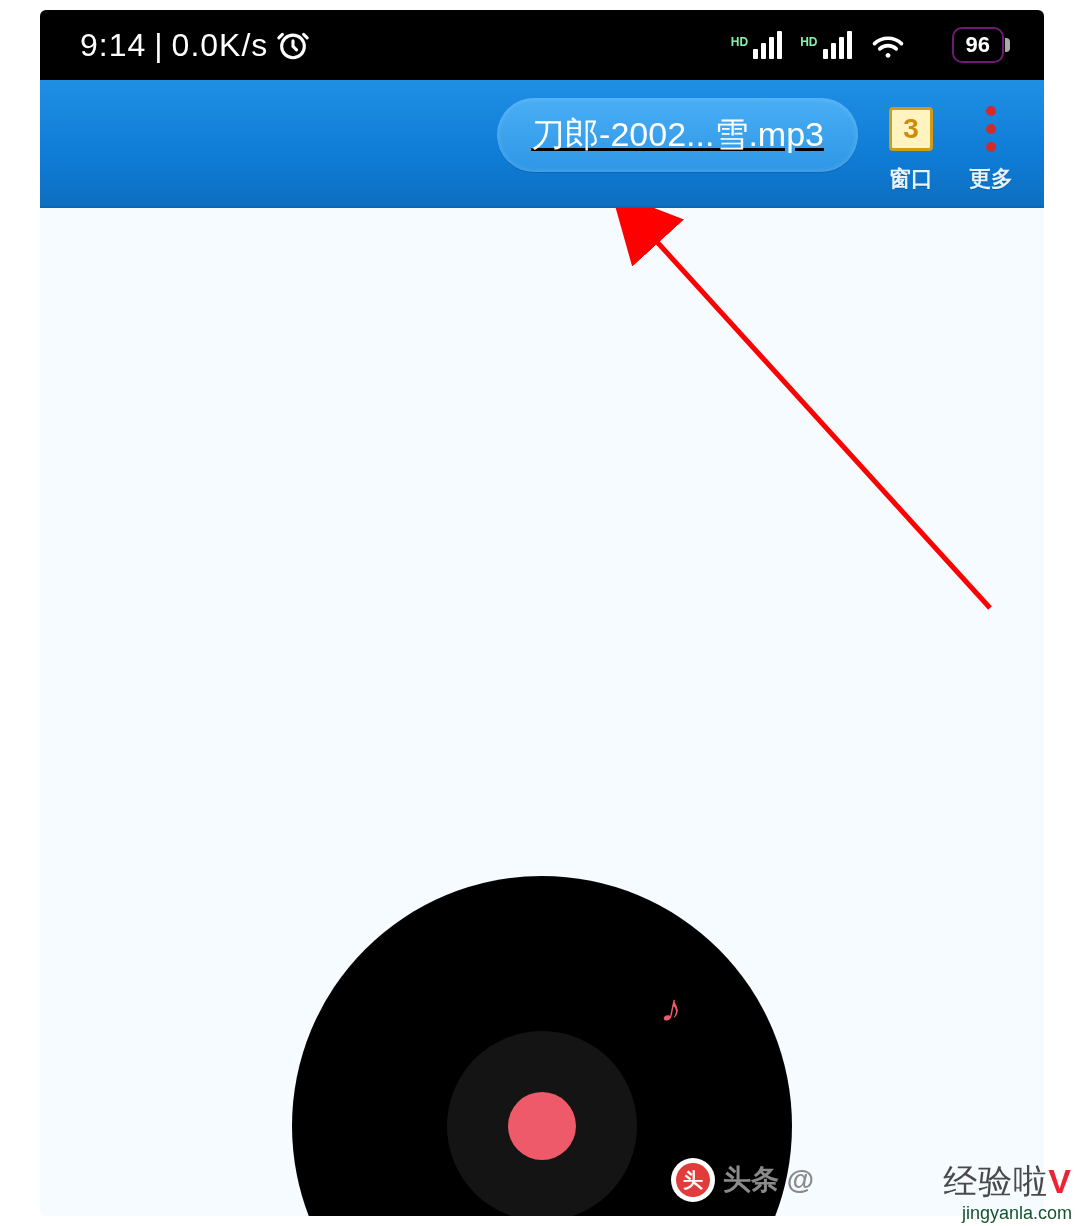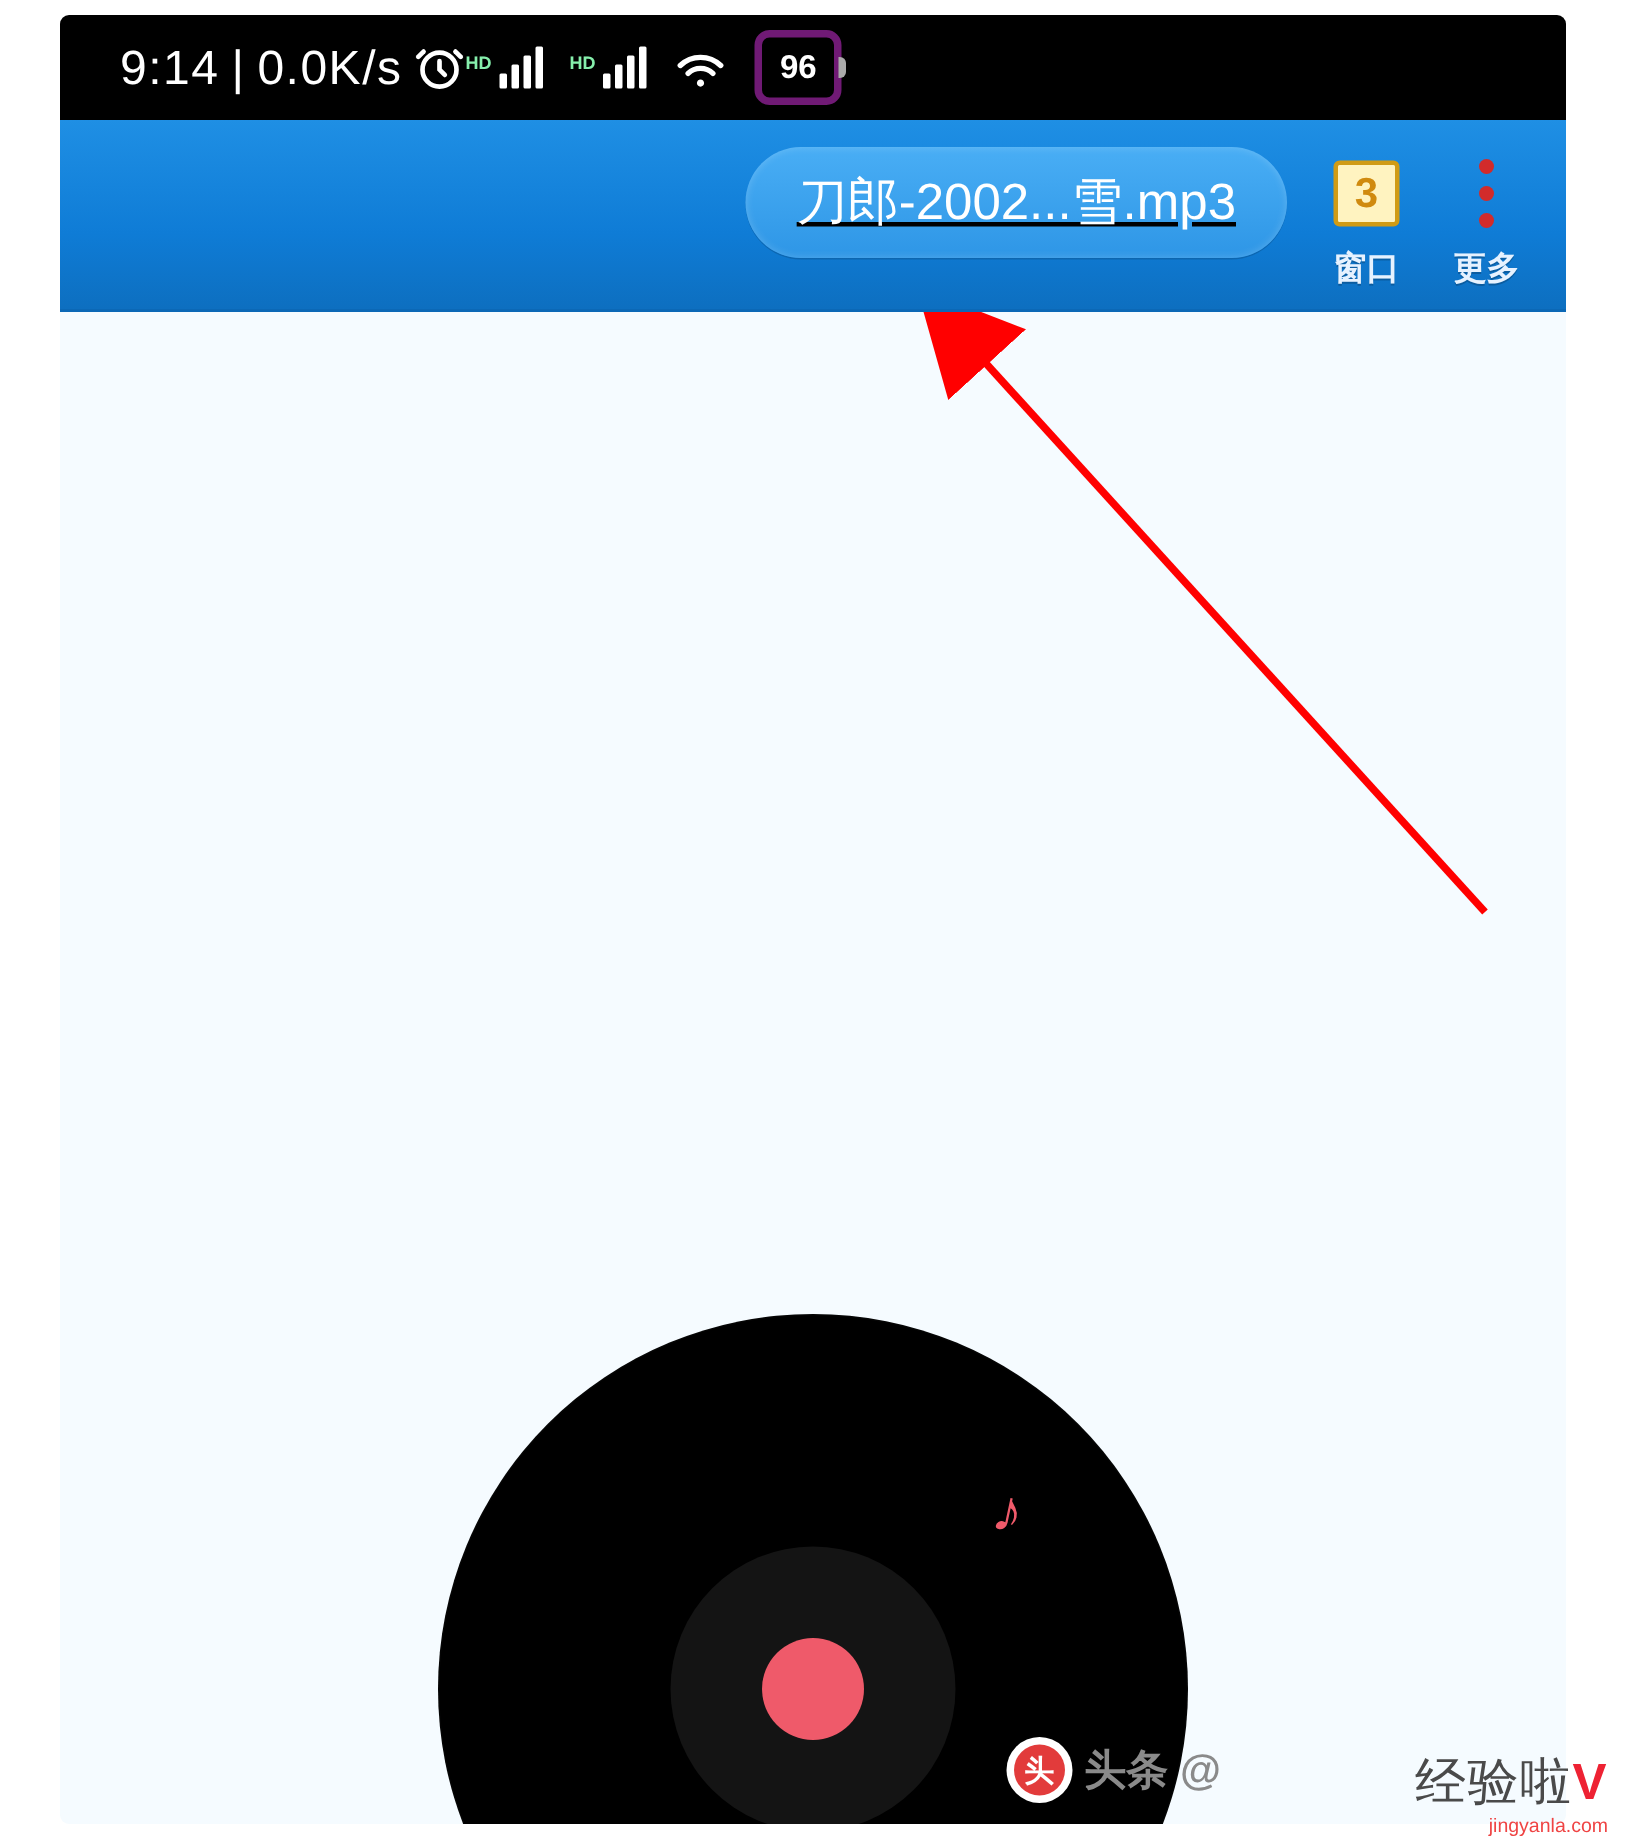--- a/index.html
+++ b/index.html
@@ -1,29 +1,29 @@
 <!DOCTYPE html>
 <html><head>
 <meta charset="utf-8">
 <style>
   * { box-sizing: border-box; margin: 0; padding: 0; }
   html, body { width: 1084px; height: 1226px; font-family: -apple-system, "Helvetica Neue", Arial, "PingFang SC", "Microsoft YaHei", sans-serif; background: #fff; }
   .page { width: 1084px; height: 1226px; padding: 10px 40px 0 40px; position: relative; }
   .phone { width: 1004px; height: 1206px; margin: 0 auto; position: relative; }
 
   
-  .statusbar { width: 100%; height: 70px; background: #000; color: #fff; display: flex; align-items: center; padding: 0 40px 0 40px; border-top-left-radius: 6px; border-top-right-radius: 6px; }
+  .statusbar { width: 100%; height: 70px; background: #000; color: #fff; display: flex; align-items: center; justify-content: space-between; padding: 0 40px 0 40px; border-top-left-radius: 6px; border-top-right-radius: 6px; }
   .status-left { display: flex; align-items: center; gap: 8px; font-size: 32px; font-weight: 500; letter-spacing: 1px; }
   .status-left .alarm-icon { display: inline-flex; align-items: center; }
   .status-right { display: flex; align-items: center; gap: 18px; }
   .sig-block { display: flex; align-items: flex-end; gap: 3px; }
   .sig-hd { font-size: 12px; font-weight: 700; color: #86efac; margin-right: 2px; align-self: flex-start; margin-top: 4px; }
   .sig-bar { width: 5px; background: #fff; border-radius: 1px; }
   .wifi-icon svg { display: block; }
-  .battery { display: flex; align-items: center; border: 5px solid #701a75; border-radius: 10px; padding: 3px 12px 3px 12px; position: relative; height: 50px; }
+  .battery { display: flex; align-items: center; border: 2px solid #701a75; border-radius: 10px; padding: 3px 12px 3px 12px; position: relative; height: 36px; margin-left: 28px; }
   .battery::after { content: ""; position: absolute; right: -8px; top: 50%; transform: translateY(-50%); width: 5px; height: 14px; background: #aaa; border-radius: 0 4px 4px 0; }
   .battery-text { font-size: 22px; font-weight: 600; color: #fff; }
 
   
   .toolbar { width: 100%; height: 128px; background: linear-gradient(#1f8fe4, #0f7cd6 60%, #0d6fc0); display: flex; align-items: flex-start; padding: 12px 18px 0 18px; gap: 10px; border-bottom: 2px solid #0b68b6; position: relative; }
   .tb-item { display: flex; flex-direction: column; align-items: center; justify-content: flex-start; color: #fff; height: 100%; padding-top: 2px; }
   .tb-icon-wrap { height: 70px; display: flex; align-items: center; justify-content: center; }
   .tb-label { font-size: 22px; font-weight: 600; color: #e6f2ff; text-shadow: 0 1px 0 rgba(0,0,0,0.2); }
   .sidebar-btn { width: 70px; }
   .hamburger { width: 46px; display: flex; flex-direction: column; gap: 8px; }
@@ -58,21 +58,21 @@
   .annotation { position: absolute; pointer-events: none; }
 
   
   .wm-toutiao { position: absolute; right: 40px; bottom: 14px; display: flex; align-items: center; gap: 8px; }
   .wm-toutiao .badge { width: 44px; height: 44px; background: #fff; border-radius: 50%; box-shadow: 0 1px 4px rgba(0,0,0,0.25); display:flex; align-items:center; justify-content:center; font-family: "SimSun", serif; }
   .wm-toutiao .badge-inner { width: 34px; height: 34px; border-radius: 50%; background: #e23b3b; color: #fff; font-size: 20px; font-weight: 700; display:flex; align-items:center; justify-content:center; }
   .wm-toutiao .tt-text { color: #8a8a8a; font-size: 28px; font-weight: 600; }
   .wm-site { position: absolute; right: 12px; bottom: 2px; display: flex; flex-direction: column; align-items: flex-end; }
   .wm-site .cn { font-size: 34px; color: #4a4a4a; letter-spacing: 1px; font-weight: 500; }
   .wm-site .cn .v { color: #e23; font-weight: 800; }
-  .wm-site .en { font-size: 13px; color: #ef4444; margin-top: -2px; }
+  .wm-site .en { font-size: 18px; color: #14532d; margin-top: -2px; }
 </style>
 </head>
 <body>
 
 <div class="page">
   <div class="phone">
 
     <div class="statusbar">
       <div class="status-left">
         <span>9:14</span>

